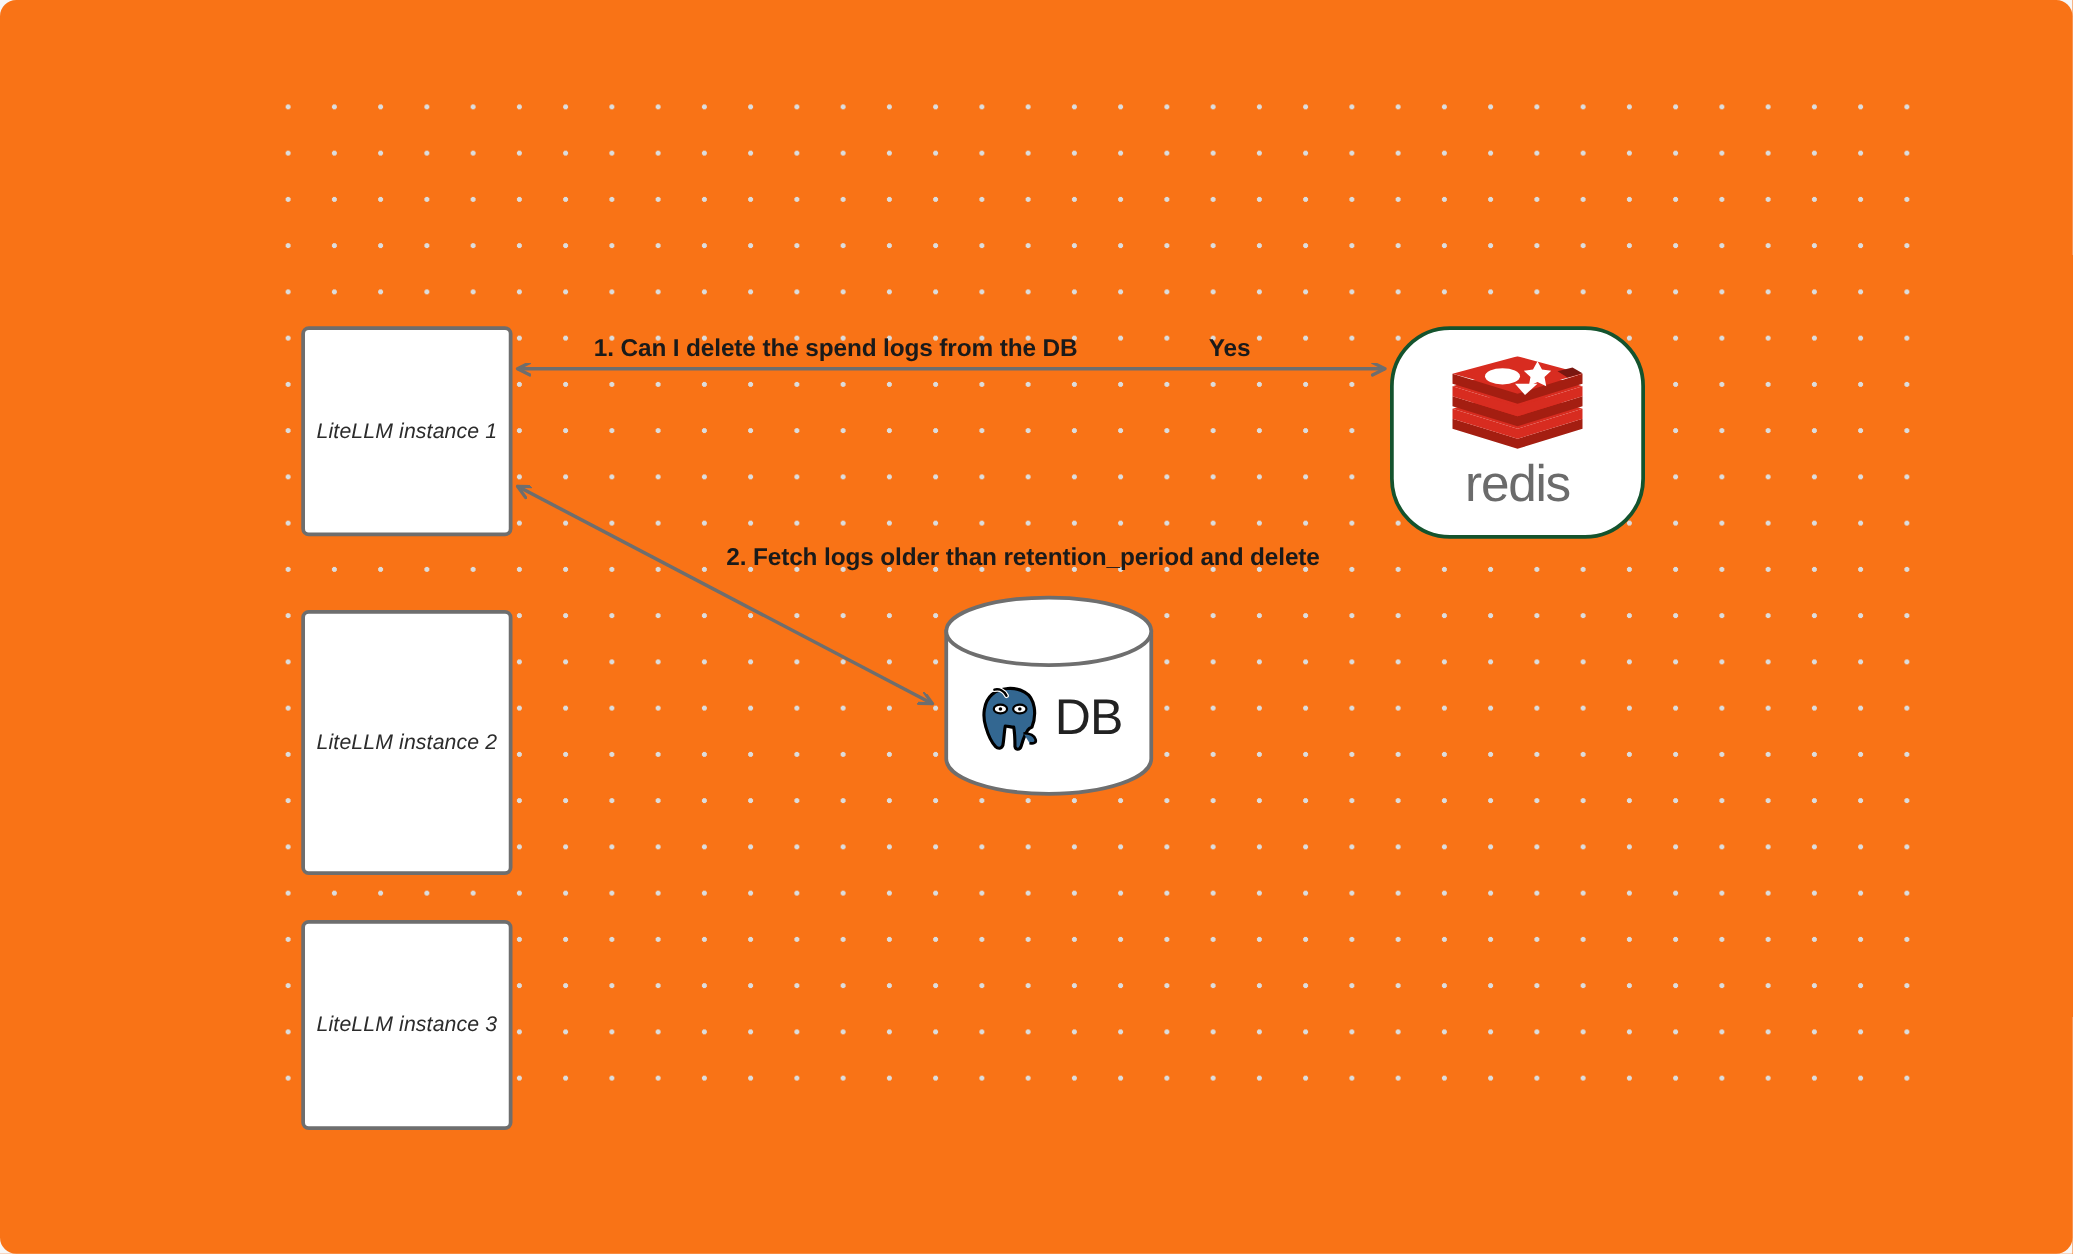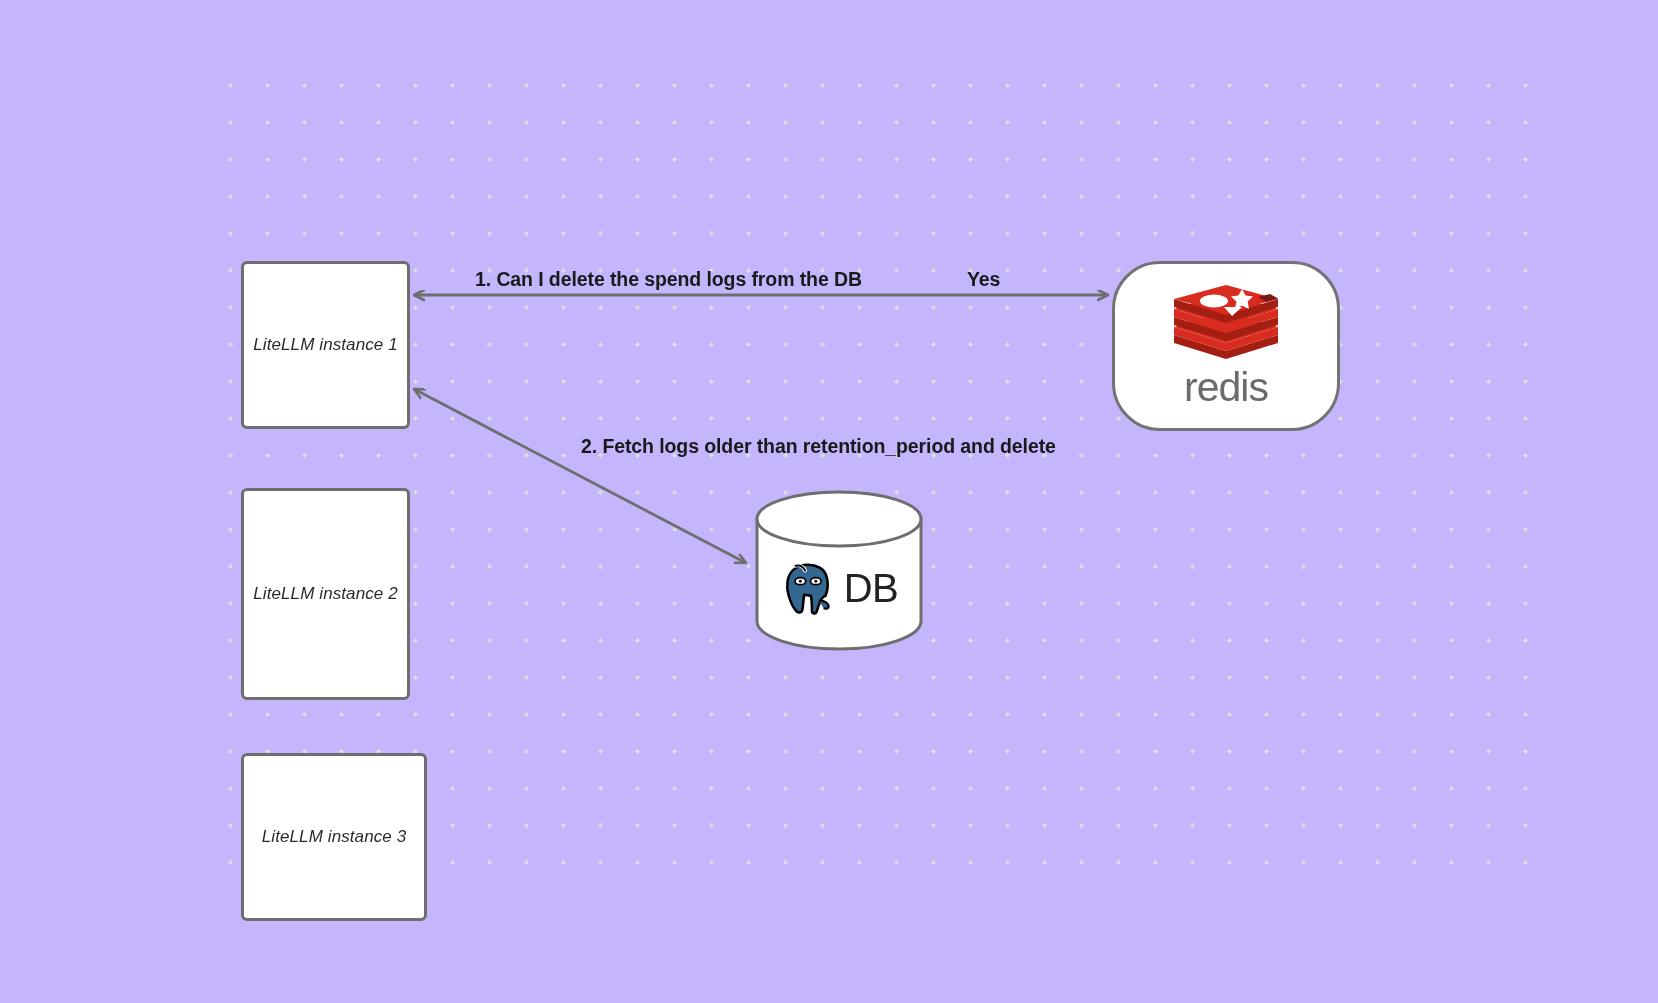--- a/index.html
+++ b/index.html
@@ -10,21 +10,22 @@
     width: 1658px;
     height: 1003px;
     background: #f7f7f7;
     font-family: "Liberation Sans", sans-serif;
     overflow: hidden;
   }
   #canvas {
     position: relative;
     width: 1658px;
     height: 1003px;
-    background: #c4b5fd;
+    background: #f97316;
+    border-radius: 13px;
   }
   
   #dot-grid {
     position: absolute;
     left: 200px;
     top: 55px;
     width: 1350px;
     height: 840px;
     background-image: radial-gradient(circle, #dcdcdc 2.1px, rgba(0,0,0,0) 2.2px);
     background-size: 37px 37px;
@@ -45,48 +46,48 @@
   .node-box .node-label {
     font-size: 17px;
     color: #2b2b2b;
     font-family: "Liberation Sans", sans-serif;
     letter-spacing: 0.1px;
     user-select: none;
     font-style: italic;
   }
   #litellm-1 { left: 241px; top: 261px; width: 169px; height: 168px; }
   #litellm-2 { left: 241px; top: 488px; width: 169px; height: 212px; }
-  #litellm-3 { left: 241px; top: 753px; width: 186px; height: 168px; }
+  #litellm-3 { left: 241px; top: 736px; width: 169px; height: 168px; }
 
   
   #redis-node {
     position: absolute;
     left: 1112px;
     top: 261px;
-    width: 228px;
+    width: 204px;
     height: 170px;
     background: #ffffff;
-    border: 3px solid #737373;
+    border: 3px solid #14532d;
     border-radius: 48px;
     box-sizing: border-box;
   }
   #redis-logo-wrap {
     position: absolute;
     left: 0; top: 0; right: 0; bottom: 0;
     display: flex;
     flex-direction: column;
     align-items: center;
     justify-content: center;
     gap: 2px;
   }
   
   #postgres-node {
     position: absolute;
     left: 754px;
-    top: 489px;
+    top: 475px;
     width: 170px;
     height: 162px;
   }
   #pg-logo-wrap {
     position: absolute;
     left: 0;
     top: 44px;
     width: 170px;
     height: 110px;
     display: flex;

